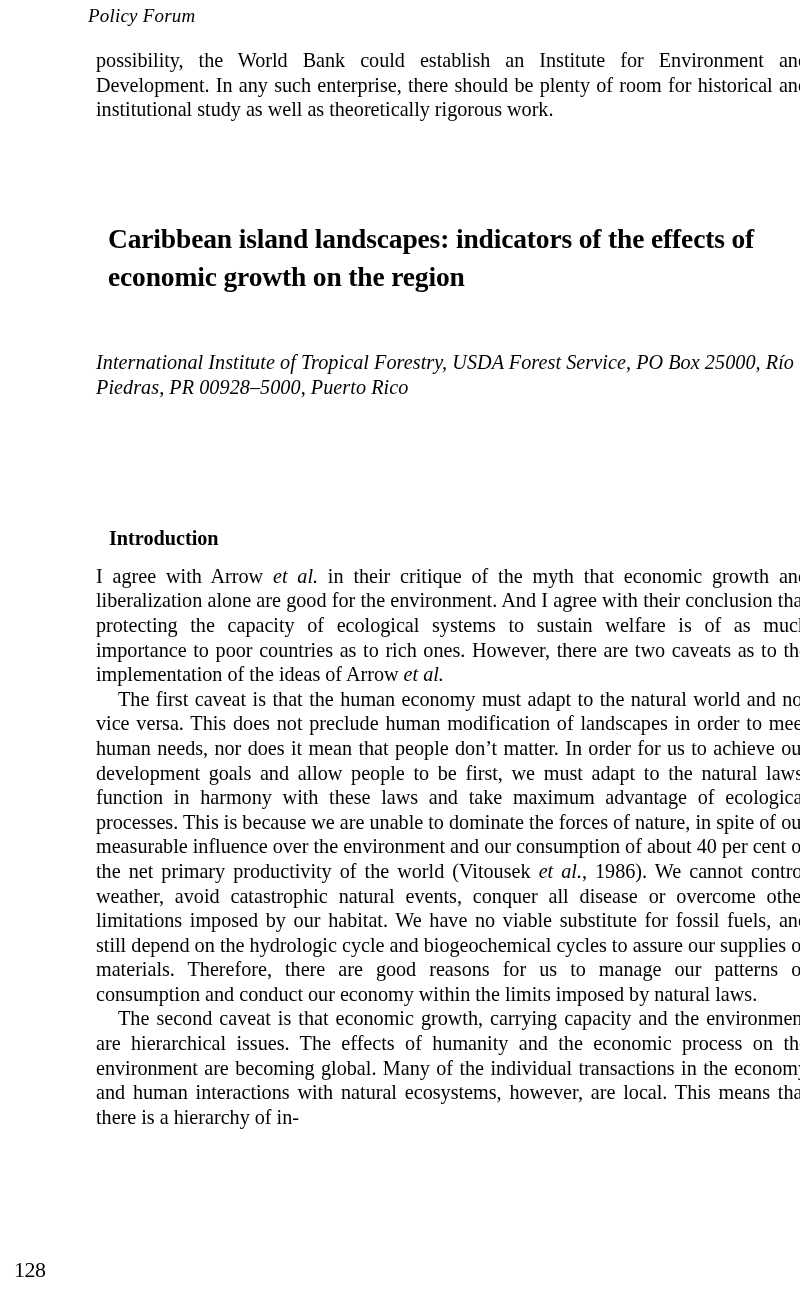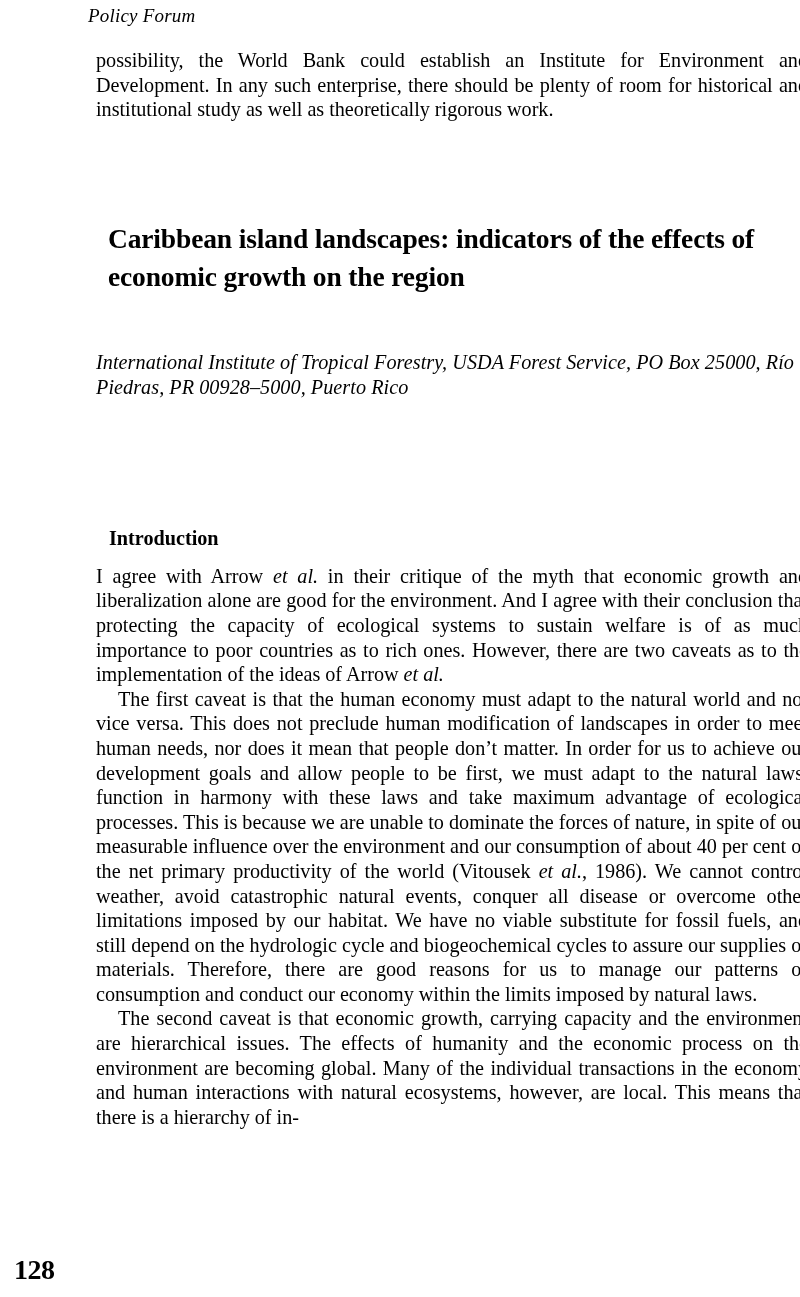--- a/index.html
+++ b/index.html
@@ -91,23 +91,23 @@
     line-height: 25px;
     font-weight: bold;
   }
   .spacer-before-section { height: 112px; }
 
   
   .folio {
     position: absolute;
     left: 14px;
     bottom: 8px;
-    font-size: 28px;
+    font-size: 22px;
     line-height: 38px;
-    font-weight: bold;
+    font-weight: normal;
     letter-spacing: -0.5px;
   }
 </style>
 </head>
 <body>
 
 <div class="page">
 
   <div class="running-head">Policy Forum</div>
 

